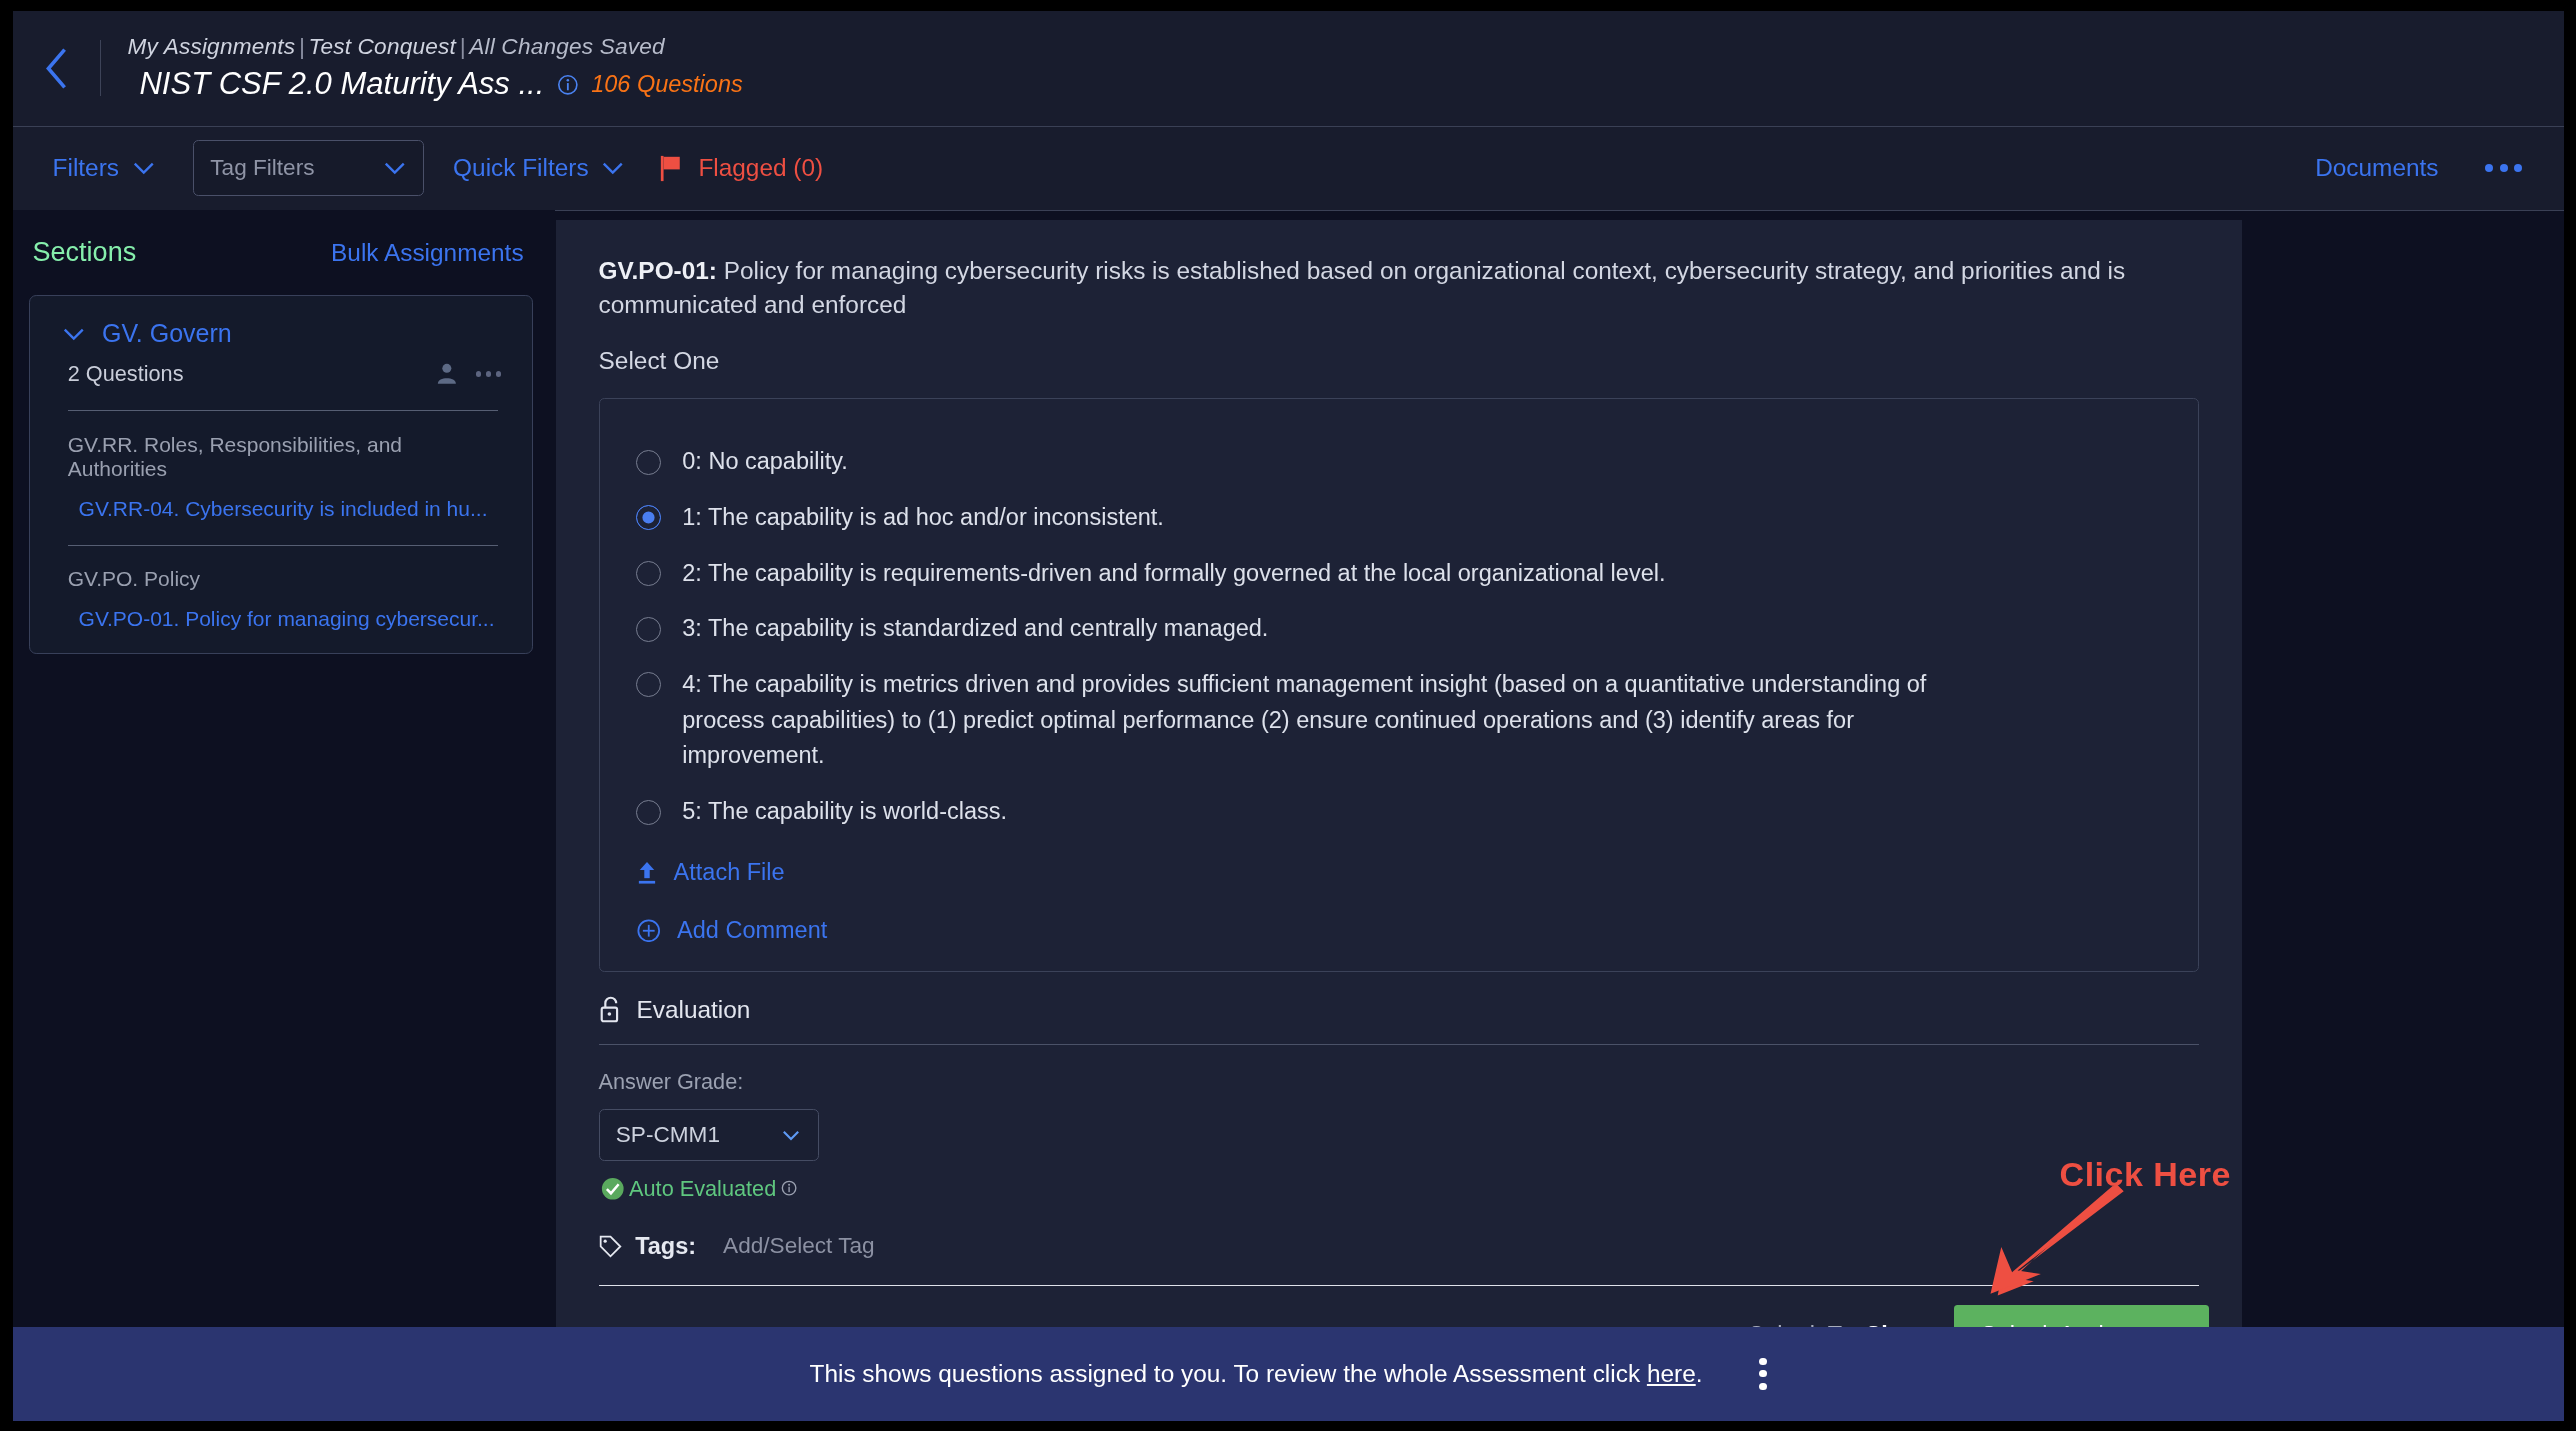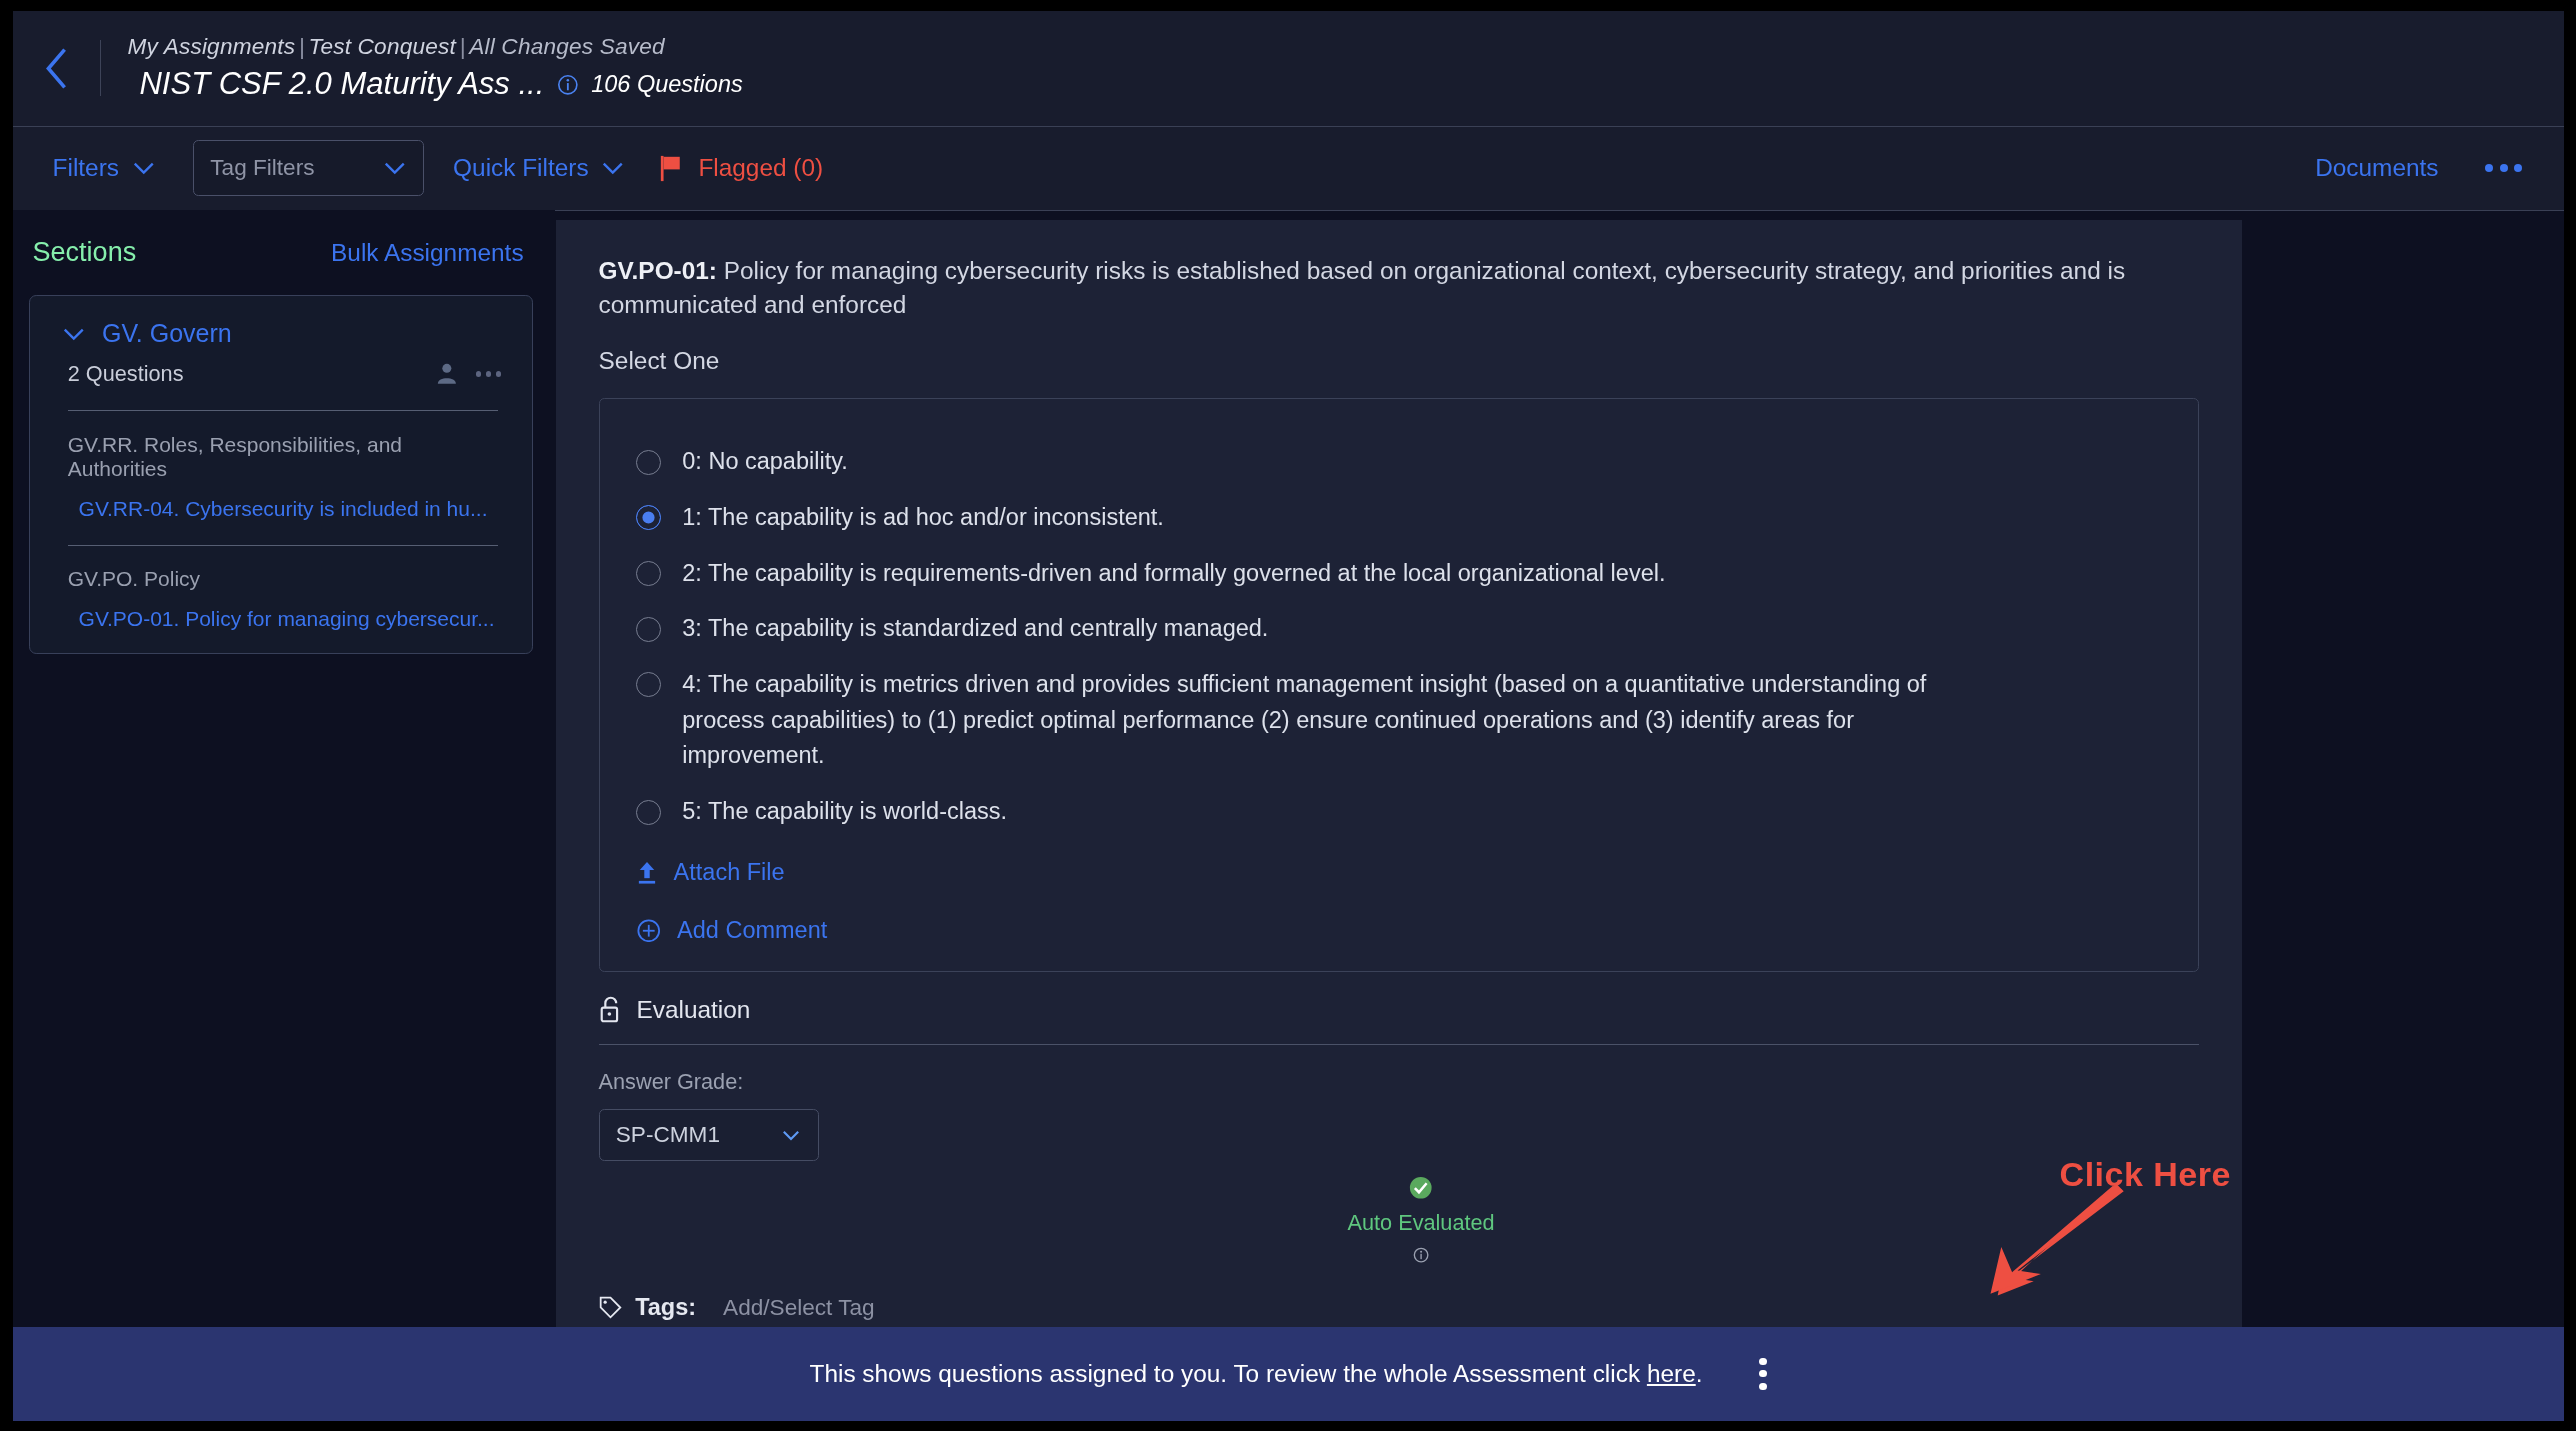--- a/index.html
+++ b/index.html
@@ -38,21 +38,21 @@
   .header-texts { padding-left: 27px; font-style: italic; }
   .breadcrumb {
     font-size: 22.6px; color: #cfd3df; letter-spacing: 0.2px;
     margin-bottom: 6.3px;
   }
   .breadcrumb .sep { color: #8b90a2; padding: 0 3.6px; }
   .breadcrumb .saved { color: #b7bccb; }
   .title-row { display: flex; align-items: center; gap: 12.6px; margin-left: 12px; }
   .page-title { font-size: 31px; color: #ffffff; font-weight: 400; }
   .info-icon { display: block; }
-  .q-count { font-size: 23.5px; color: #ffffff; }
+  .q-count { font-size: 23.5px; color: #f97316; }
 
   
   .toolbar {
     position: absolute; left: 0; top: 116px;
     width: 100%; height: 84px;
     background: #181c2d;
     border-bottom: 0.9px solid #3a4055;
     display: flex; align-items: center;
   }
   .tb-left { display: flex; align-items: center; padding-left: 40px; gap: 0; }
@@ -179,23 +179,22 @@
   .grade-label { padding: 23.5px 0 0 43px; font-size: 21.7px; color: #9ba1b1; }
   .grade-select {
     margin: 14.4px 0 0 43px; width: 220px; height: 52px;
     border: 0.9px solid #454c63; border-radius: 5.4px;
     background: #1a1f32;
     display: flex; align-items: center; justify-content: space-between;
     padding: 0 16.2px; cursor: pointer;
   }
   .grade-select span { font-size: 22.6px; color: #cdd2de; }
   .auto-eval {
-    display: flex; align-items: center; gap: 11px;
+    display: flex; align-items: center; gap: 5px;
     margin: 14.4px 0 0 45px;
-    flex-direction: column;
   }
   .auto-eval-text { font-size: 21.7px; color: #5fc77f; }
   .tags-row {
     display: flex; align-items: center; gap: 12.6px;
     margin: 31px 0 0 42px;
   }
   .tags-label { font-size: 23.5px; color: #e6e9f1; font-weight: 700; }
   .tags-input { font-size: 22.6px; color: #8c91a3; margin-left: 14.4px; cursor: text; }
   .submit-rule { height: 0.9px; background: #dfe2ea; margin: 25px 43px 0 43px; }
   .submit-row {

